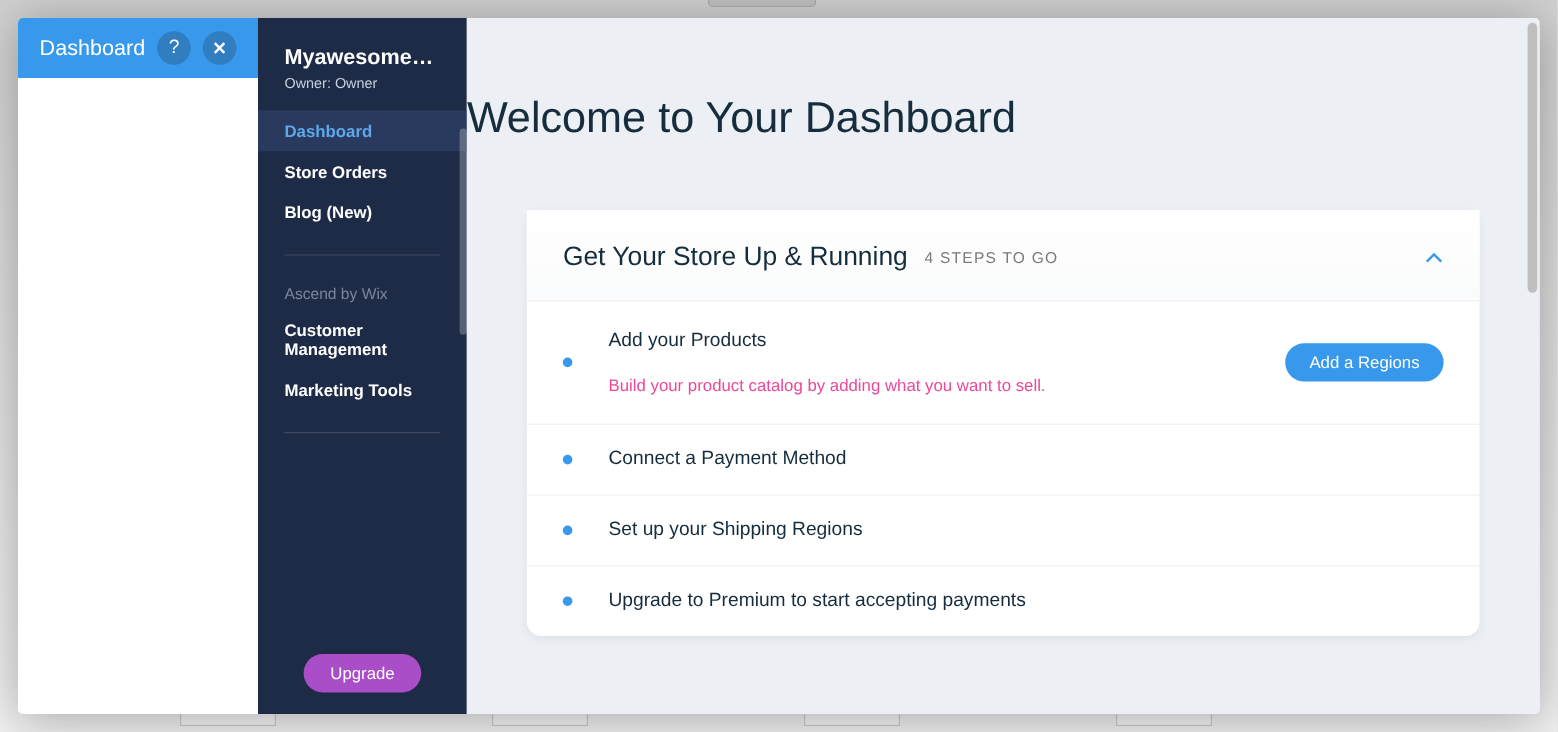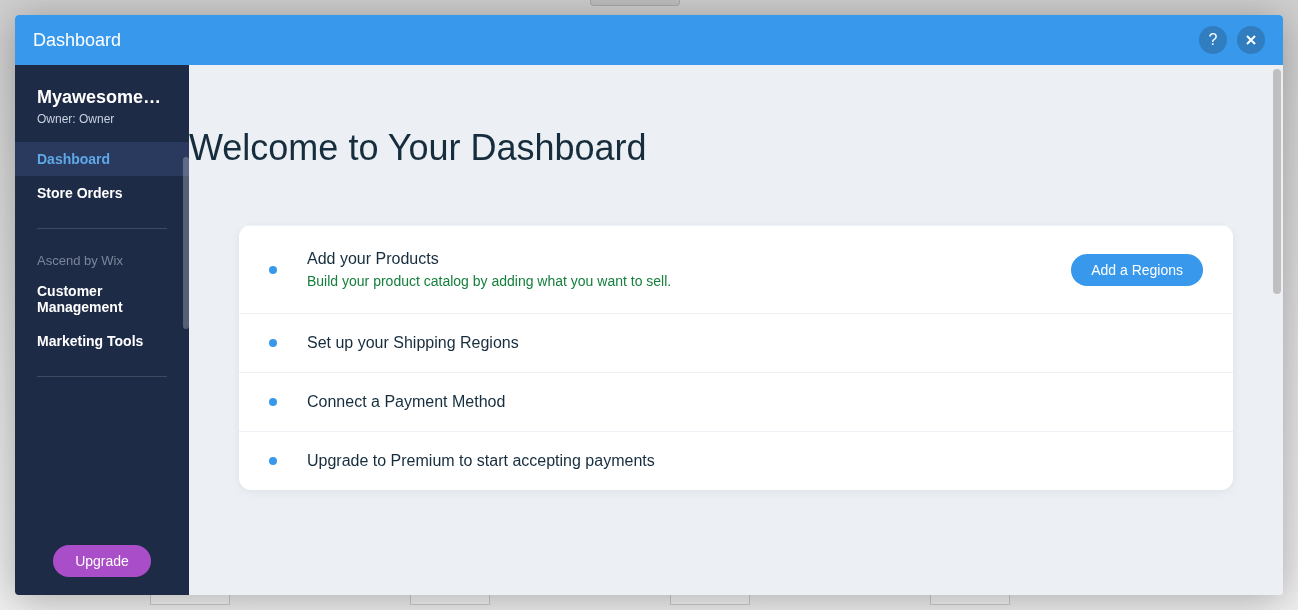--- a/index.html
+++ b/index.html
@@ -1,21 +1,21 @@
 <!DOCTYPE html>
 <html><head>
   <meta charset="utf-8">
   <style>
     *{box-sizing:border-box;margin:0;padding:0;font-family:-apple-system,BlinkMacSystemFont,"Segoe UI",Helvetica,Arial,sans-serif}
     body{background:#d8d8d8;width:1298px;height:610px;overflow:hidden;position:relative}
     .bg-strip{position:absolute;top:0;left:0;right:0;height:610px;background:linear-gradient(#d0d0d0,#f0f0f0)}
     .bg-products{position:absolute;bottom:0;left:150px;right:0;height:30px;display:flex;gap:180px}
     .bg-prod{width:80px;height:25px;background:#f5f5f5;border:1px solid #ccc}
 
-    .modal{position:absolute;top:15px;left:15px;right:15px;bottom:15px;background:#fff;border-radius:4px;box-shadow:0 4px 40px rgba(0,0,0,.3);display:flex;flex-direction:column;overflow:hidden}
+    .modal{position:absolute;top:15px;left:15px;right:15px;bottom:15px;background:#fff;border-radius:4px;box-shadow:0 4px 40px rgba(0,0,0,.3);display:flex;flex-direction:row;overflow:hidden}
     .modal-header{background:#3899ec;height:50px;display:flex;align-items:center;padding:0 18px;color:#fff;font-size:18px;font-weight:300}
     .modal-header .title{flex:1}
     .hbtn{width:28px;height:28px;border-radius:50%;background:rgba(22,45,61,.25);display:flex;align-items:center;justify-content:center;margin-left:10px;cursor:pointer;color:#fff;font-size:16px}
     .hbtn svg{stroke:#fff;fill:none}
 
     .modal-body{flex:1;display:flex;overflow:hidden;position:relative}
 
     .sidebar{width:174px;background:#1e2b46;display:flex;flex-direction:column;position:relative}
     .sidebar-scroll{position:absolute;right:0;top:92px;width:6px;height:172px;background:rgba(255,255,255,.25);border-radius:3px}
     .site-block{padding:22px 22px 10px}
@@ -38,21 +38,21 @@
     .card-title{font-size:22px;font-weight:400;color:#162d3d}
     .card-sub{font-size:13px;color:#7a7a7a;letter-spacing:1px;margin-left:14px}
     .card-head .spacer{flex:1}
     .chev{color:#3899ec;font-size:18px;cursor:pointer}
 
     .step{display:flex;align-items:center;padding:20px 30px;border-top:1px solid #eef1f5}
     .step.first{padding-top:24px;padding-bottom:24px}
     .bullet{width:8px;height:8px;border-radius:50%;background:#3899ec;margin-right:30px;flex:0 0 8px}
     .step-main{flex:1}
     .step-title{font-size:16px;color:#162d3d}
-    .step-desc{font-size:14px;color:#15803d;margin-top:5px}
+    .step-desc{font-size:14px;color:#ec4899;margin-top:20px}
     .step-cta{background:#3899ec;color:#fff;border:none;border-radius:18px;padding:8px 20px;font-size:14px;cursor:pointer}
 
     .topbar-stub{position:absolute;top:0;left:590px;width:90px;height:6px;background:#c0c0c0;border:1px solid #aaa;border-top:none;border-radius:0 0 4px 4px}
   </style>
 </head>
 <body>
 
 <div class="bg-strip"></div>
 <div class="topbar-stub"></div>
 <div class="bg-products">
@@ -79,57 +79,68 @@
 
     <div class="sidebar">
       <div class="sidebar-scroll"></div>
       <div class="site-block">
         <div class="site-name">Myawesomene…</div>
         <div class="site-role">Owner: Owner</div>
       </div>
       <div class="nav">
         <div class="nav-item active">Dashboard</div>
         <div class="nav-item">Store Orders</div>
+        <div class="nav-item">Blog (New)</div>
         <hr class="nav-divider">
         <div class="nav-section-label">Ascend by Wix</div>
         <div class="nav-item">Customer Management</div>
         <div class="nav-item">Marketing Tools</div>
         <hr class="nav-divider">
       </div>
       <div class="upgrade-wrap">
         <button class="upgrade-btn">Upgrade</button>
       </div>
     </div>
 
     <div class="content">
       <div class="content-scroll"></div>
       <h1 class="welcome">Welcome to Your Dashboard</h1>
 
       <div class="card">
+        <div class="card-head">
+          <div class="card-title">Get Your Store Up &amp; Running</div>
+          <div class="card-sub">4 STEPS TO GO</div>
+          <div class="spacer"></div>
+          <div class="chev">
+            <svg width="16" height="10" viewBox="0 0 16 10">
+                <path d="M2 8 L8 2 L14 8" fill="none" stroke="#3899ec" stroke-width="2"></path>
+              </svg>
+          </div>
+        </div>
 
         <div class="step first">
           <div class="bullet"></div>
           <div class="step-main">
             <div class="step-title">Add your Products</div>
             <div class="step-desc">Build your product catalog by adding what you want to sell.</div>
           </div>
           <button class="step-cta">Add a Regions</button>
         </div>
 
         <div class="step">
           <div class="bullet"></div>
           <div class="step-main">
-              <div class="step-title">Set up your Shipping Regions</div>
+              <div class="step-title">Connect a Payment Method</div>
             </div>
         </div>
 
         <div class="step">
           <div class="bullet"></div>
           <div class="step-main">
-              <div class="step-title">Connect a Payment Method</div>
+              <div class="step-title">Set up your Shipping Regions</div>
             </div>
         </div>
 
         <div class="step">
           <div class="bullet"></div>
           <div class="step-main">
               <div class="step-title">Upgrade to Premium to start accepting payments</div>
             </div>
         </div>
 

